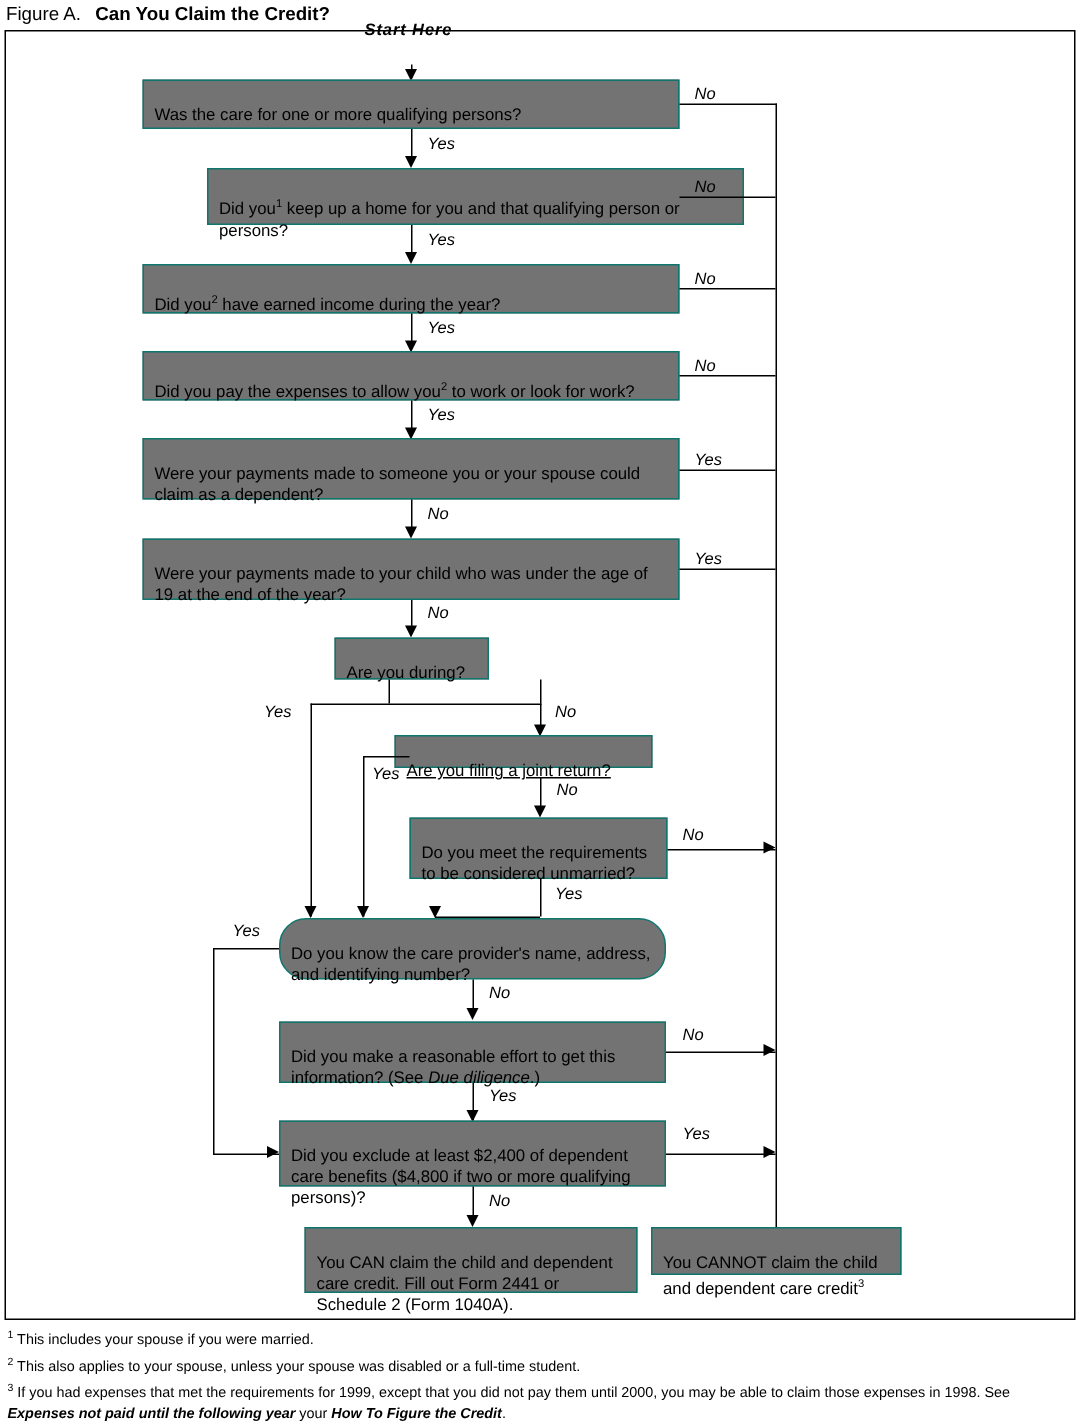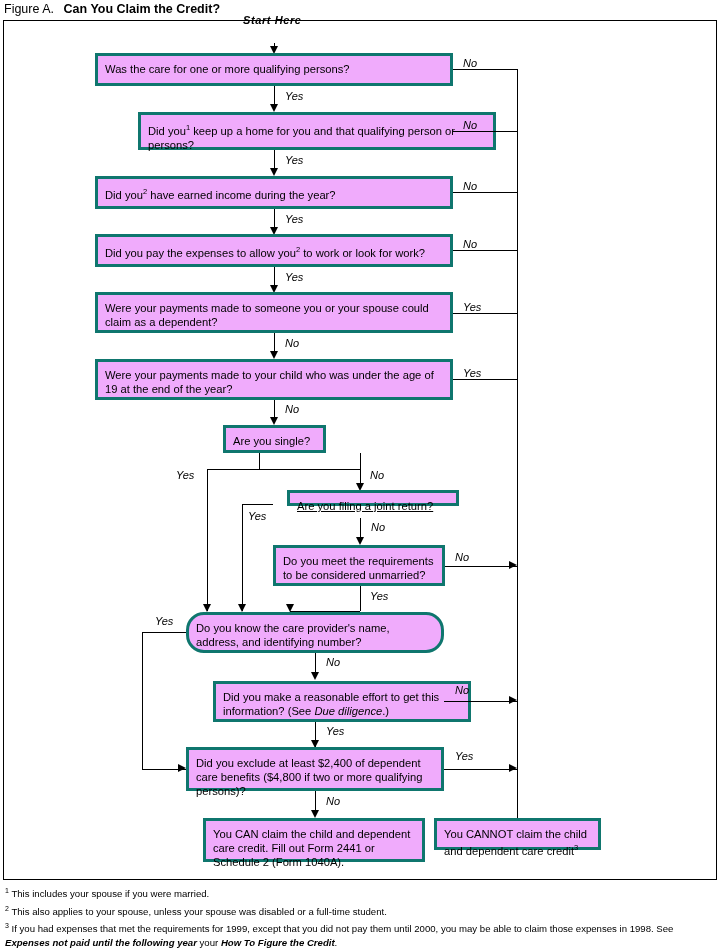--- a/index.html
+++ b/index.html
@@ -7,22 +7,22 @@
   #page{position:relative;width:721px;height:950px;overflow:hidden;}
 
   .fig-title{position:absolute;left:4px;top:2px;font-size:12.5px;}
   .fig-title .lbl{font-weight:normal;}
   .fig-title .txt{font-weight:bold;margin-left:6px;}
 
   .frame{position:absolute;left:3px;top:20px;width:714px;height:860px;border:1px solid #000;box-sizing:border-box;}
 
   .start{position:absolute;font-style:italic;font-weight:bold;font-size:11px;letter-spacing:.6px;}
 
-  .box{position:absolute;border:3px solid #0f766e;box-sizing:border-box;background:#f0abfc;
-       font-size:11.2px;line-height:14px;padding:6px 7px 4px 7px;}
+  .box{position:absolute;border:1px solid #0f766e;box-sizing:border-box;background:#737373;
+       font-size:11.2px;line-height:14px;padding:16px 7px 4px 7px;}
   .box sup{font-size:7.5px;vertical-align:super;}
 
   .lab{position:absolute;font-style:italic;font-size:11px;}
 
   .ln{position:absolute;background:#000;}
   .h{height:1px;}
   .v{width:1px;}
 
   
   .arr-r{position:absolute;width:0;height:0;border-top:4.5px solid transparent;border-bottom:4.5px solid transparent;border-left:8px solid #000;}
@@ -105,36 +105,36 @@
     <span>Were your payments made to your child who was under the age of 19 at the end of the year?</span>
   </div>
   <div class="lab" style="left:463px;top:367px;">Yes</div>
   <div class="ln h" style="left:453px;top:379px;width:64px;"></div>
 
   <div class="ln v" style="left:274px;top:400px;height:22px;"></div>
   <div class="arr-d" style="left:270px;top:417px;"></div>
   <div class="lab" style="left:285px;top:403px;">No</div>
 
   <div class="box" style="left:223px;top:425px;width:103px;height:28px;">
-    <span>Are you single?</span>
+    <span>Are you during?</span>
   </div>
 
   <div class="ln v" style="left:259px;top:453px;height:16px;"></div>
   <div class="ln v" style="left:360px;top:453px;height:16px;"></div>
   <div class="ln h" style="left:207px;top:469px;width:154px;"></div>
   <div class="lab" style="left:176px;top:469px;">Yes</div>
   <div class="lab" style="left:370px;top:469px;">No</div>
 
   <div class="ln v" style="left:207px;top:469px;height:142px;"></div>
   <div class="arr-d" style="left:203px;top:604px;"></div>
 
   <div class="ln v" style="left:360px;top:469px;height:19px;"></div>
   <div class="arr-d" style="left:356px;top:483px;"></div>
 
-  <div class="box" style="left:287px;top:490px;width:172px;height:16px;text-decoration:underline;">
+  <div class="box" style="left:263px;top:490px;width:172px;height:16px;text-decoration:underline;">
     <span>Are you filing a joint return?</span>
   </div>
 
   <div class="ln h" style="left:242px;top:504px;width:31px;"></div>
   <div class="ln v" style="left:242px;top:504px;height:107px;"></div>
   <div class="arr-d" style="left:238px;top:604px;"></div>
   <div class="lab" style="left:248px;top:510px;">Yes</div>
 
   <div class="ln v" style="left:360px;top:518px;height:24px;"></div>
   <div class="arr-d" style="left:356px;top:537px;"></div>
@@ -160,21 +160,21 @@
   <div class="lab" style="left:155px;top:615px;">Yes</div>
   <div class="ln h" style="left:142px;top:632px;width:44px;"></div>
   <div class="ln v" style="left:142px;top:632px;height:138px;"></div>
   <div class="ln h" style="left:142px;top:769px;width:44px;"></div>
   <div class="arr-r" style="left:178px;top:764px;"></div>
 
   <div class="ln v" style="left:315px;top:653px;height:25px;"></div>
   <div class="arr-d" style="left:311px;top:672px;"></div>
   <div class="lab" style="left:326px;top:656px;">No</div>
 
-  <div class="box" style="left:186px;top:681px;width:258px;height:41px;margin-left:27px;">
+  <div class="box" style="left:186px;top:681px;width:258px;height:41px;">
     <span>Did you make a reasonable effort to get this information? (See </span><i>Due diligence</i><span>.)</span>
   </div>
   <div class="lab" style="left:455px;top:684px;">No</div>
   <div class="ln h" style="left:444px;top:701px;width:73px;"></div>
   <div class="arr-r" style="left:509px;top:696px;"></div>
 
   <div class="ln v" style="left:315px;top:722px;height:25px;"></div>
   <div class="arr-d" style="left:311px;top:740px;"></div>
   <div class="lab" style="left:326px;top:725px;">Yes</div>
 

